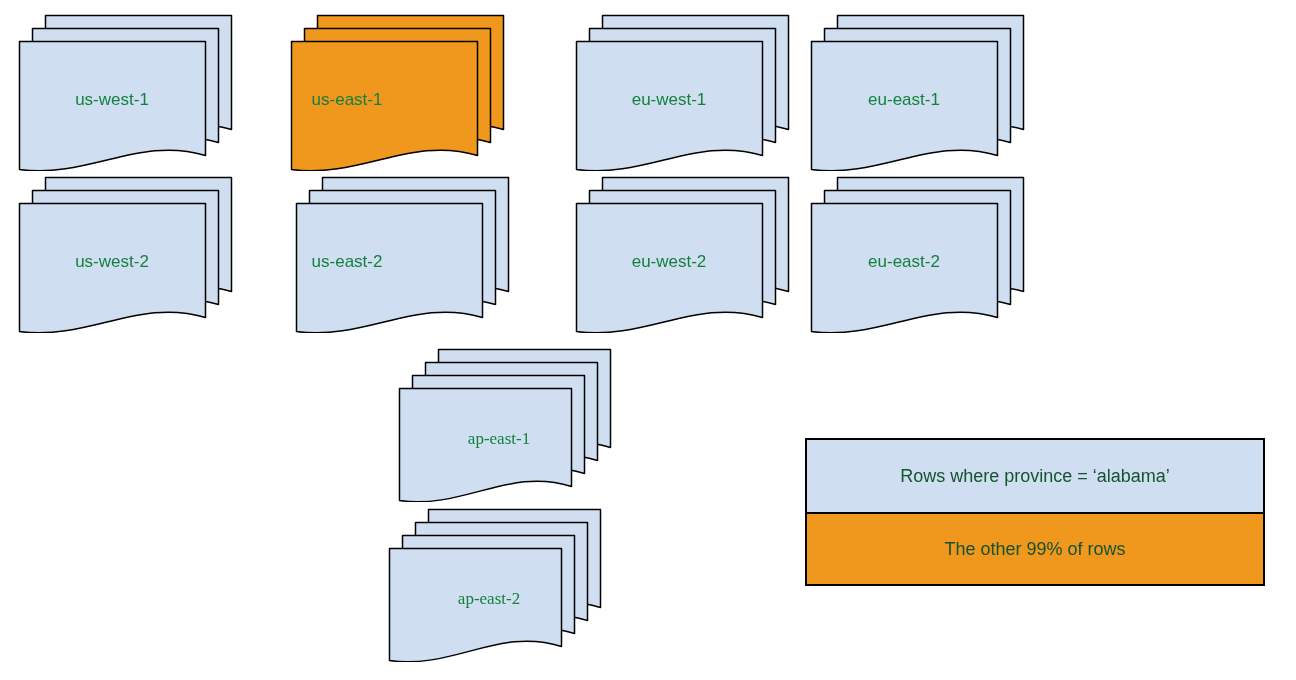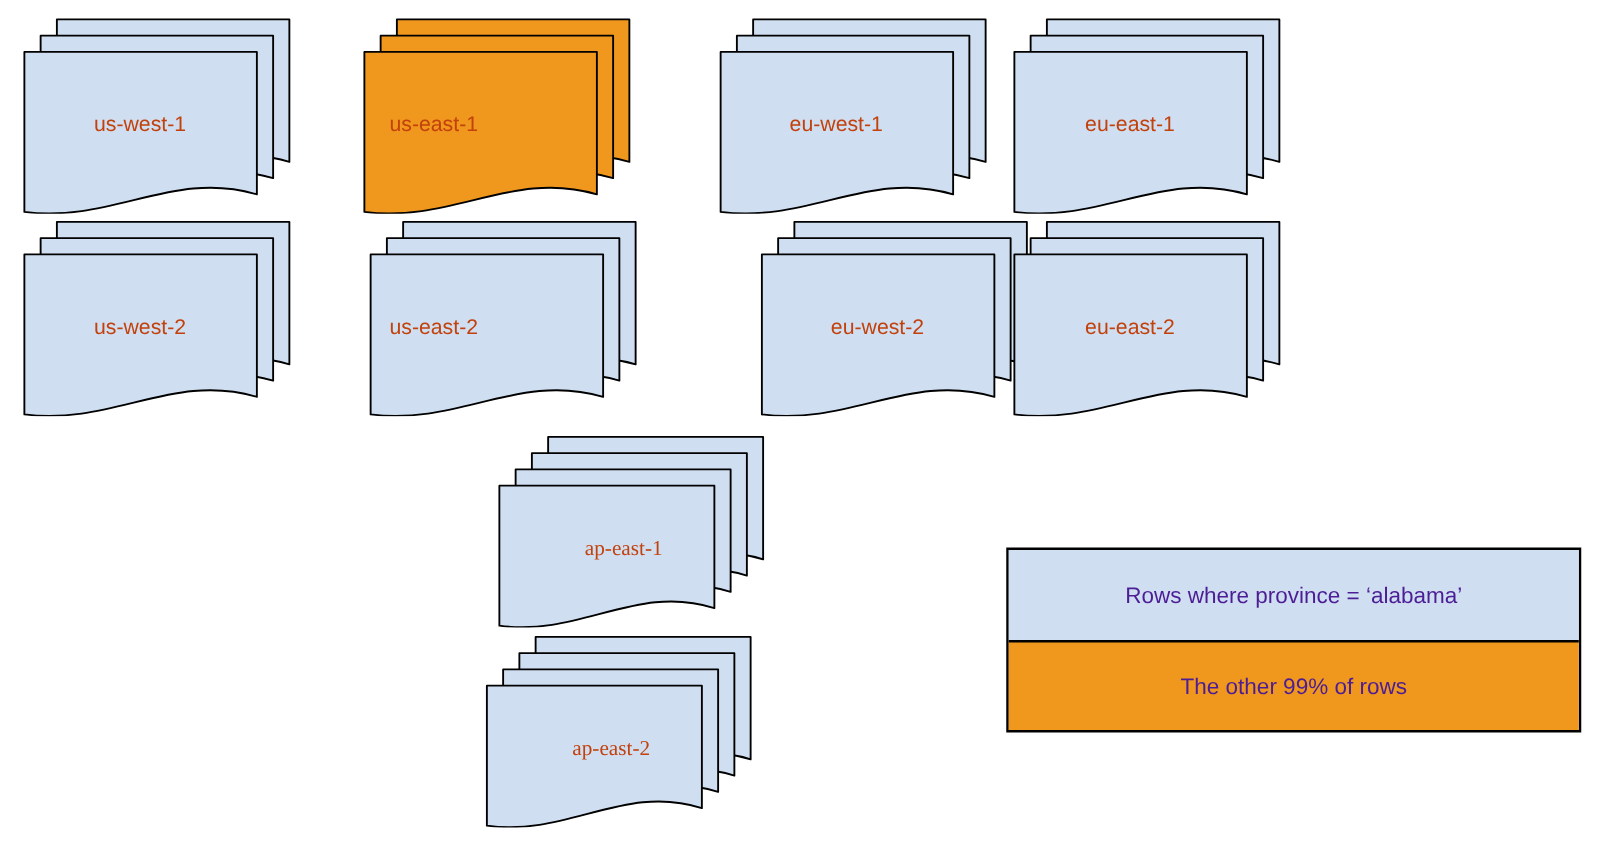--- a/index.html
+++ b/index.html
@@ -29,21 +29,21 @@
   }
   .stack.highlight svg path {
     fill: var(--highlight-fill, #f0971d);
   }
   .stack .label {
     position: absolute;
     display: flex;
     align-items: center;
     justify-content: center;
     font-size: 17px;
-    color: #c2410c;
+    color: #15803d;
     pointer-events: none;
   }
   
   .stack[data-layers="3"] .label {
     left: 1px; top: 27px; width: 186px; height: 118px;
   }
   
   .stack[data-layers="4"] .label {
     left: 15px; top: 40px; width: 172px; height: 102px; font-family: Liberation Serif, serif;
   }
@@ -52,21 +52,21 @@
     border: 2px solid #000000;
   }
   .legend-row {
     display: flex;
     align-items: center;
     justify-content: center;
     height: 50%;
     box-sizing: border-box;
     background: var(--region-fill, #cfdff1);
     font-size: 18px;
-    color: #4c1d95;
+    color: #14532d;
   }
   .legend-row + .legend-row {
     border-top: 2px solid #000000;
   }
   .legend-row.highlight {
     background: var(--highlight-fill, #f0971d);
   }
 </style>
 </head>
 <body>
@@ -120,21 +120,21 @@
 
   <div class="stack" data-layers="3" style="left:253px; top:176px;padding-left:42px;">
     <svg aria-hidden="true" viewBox="0 0 215 157" width="215" height="157">
         <path transform="translate(27.5,1.5)" d="M0,0 H186 V114 C 119,94 71,137 0,128 Z"></path>
         <path transform="translate(14.5,14.5)" d="M0,0 H186 V114 C 119,94 71,137 0,128 Z"></path>
         <path transform="translate(1.5,27.5)" d="M0,0 H186 V114 C 119,94 71,137 0,128 Z"></path>
       </svg>
     <span class="label">us-east-2</span>
   </div>
 
-  <div class="stack" data-layers="3" style="left:575px; top:176px;margin-left:33px;">
+  <div class="stack" data-layers="3" style="left:575px; top:176px;">
     <svg aria-hidden="true" viewBox="0 0 215 157" width="215" height="157">
         <path transform="translate(27.5,1.5)" d="M0,0 H186 V114 C 119,94 71,137 0,128 Z"></path>
         <path transform="translate(14.5,14.5)" d="M0,0 H186 V114 C 119,94 71,137 0,128 Z"></path>
         <path transform="translate(1.5,27.5)" d="M0,0 H186 V114 C 119,94 71,137 0,128 Z"></path>
       </svg>
     <span class="label">eu-west-2</span>
   </div>
 
   <div class="stack" data-layers="3" style="left:810px; top:176px;">
     <svg aria-hidden="true" viewBox="0 0 215 157" width="215" height="157">

